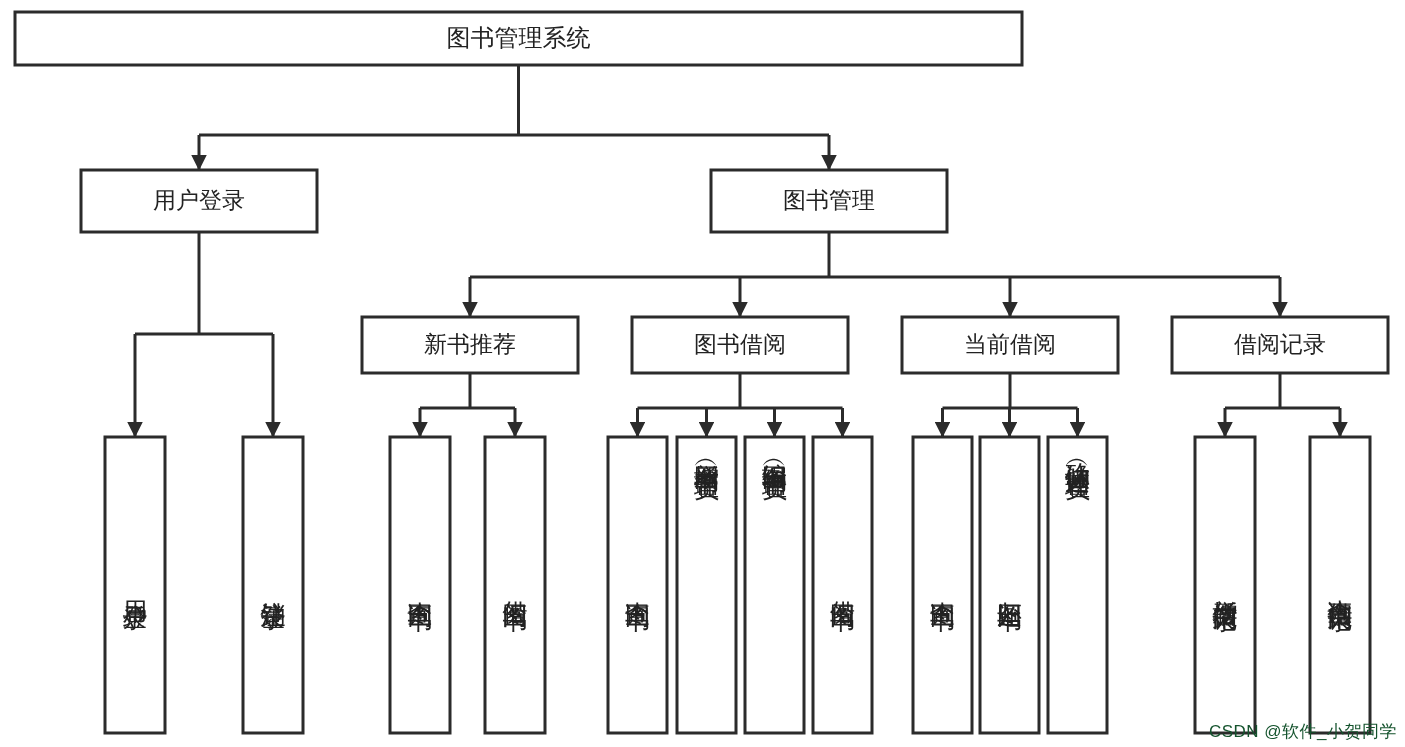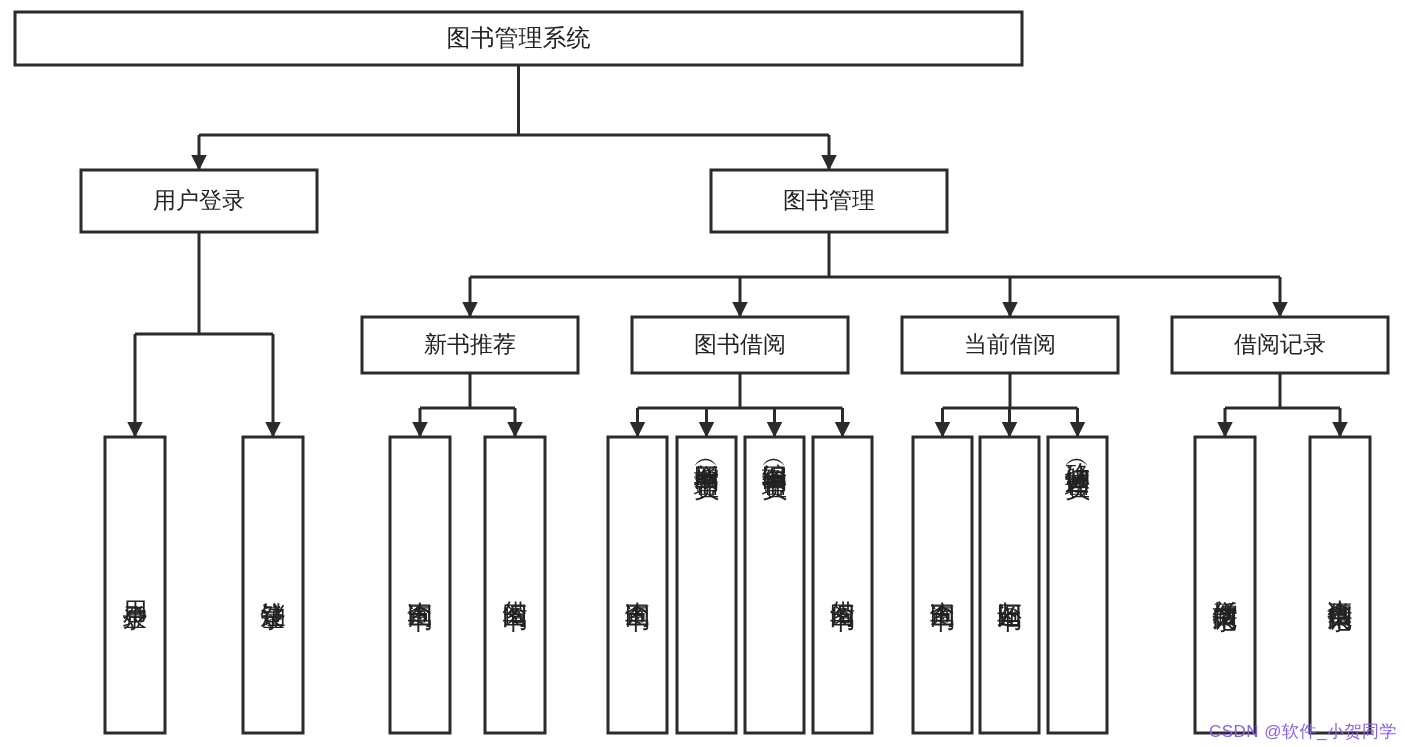--- a/index.html
+++ b/index.html
@@ -70,21 +70,21 @@
     color: #222222;
     letter-spacing: 2px;
     white-space: nowrap;
   }
   .watermark {
     position: absolute;
     right: 8px;
     bottom: 4px;
     font-family: "Liberation Sans", "DejaVu Sans", sans-serif;
     font-size: 17px;
-    color: #8b5cf6;
+    color: #14532d;
     letter-spacing: 0.5px;
     user-select: none;
   }
 </style>
 </head>
 <body>
 
 <div id="diagram-root">
   <svg class="tree" viewBox="0 0 1405 747">
     <defs>

